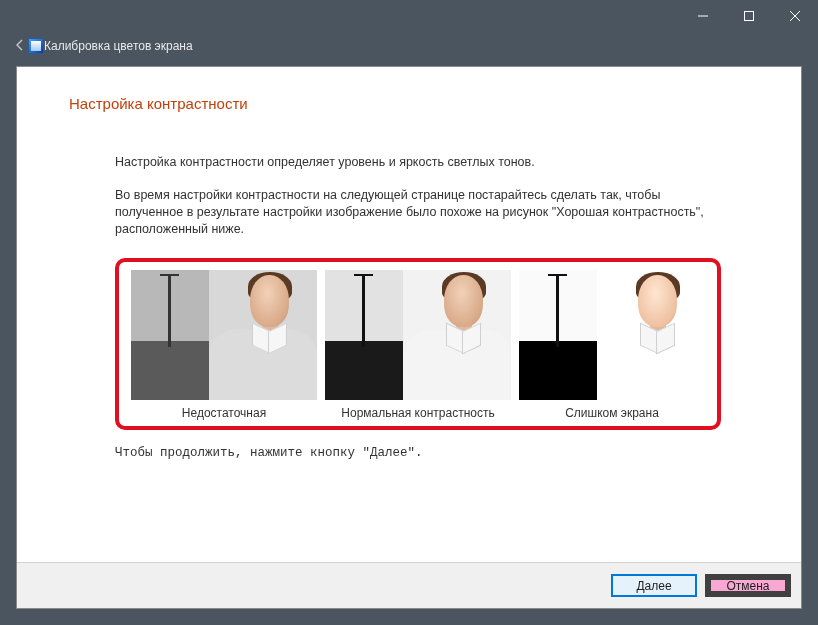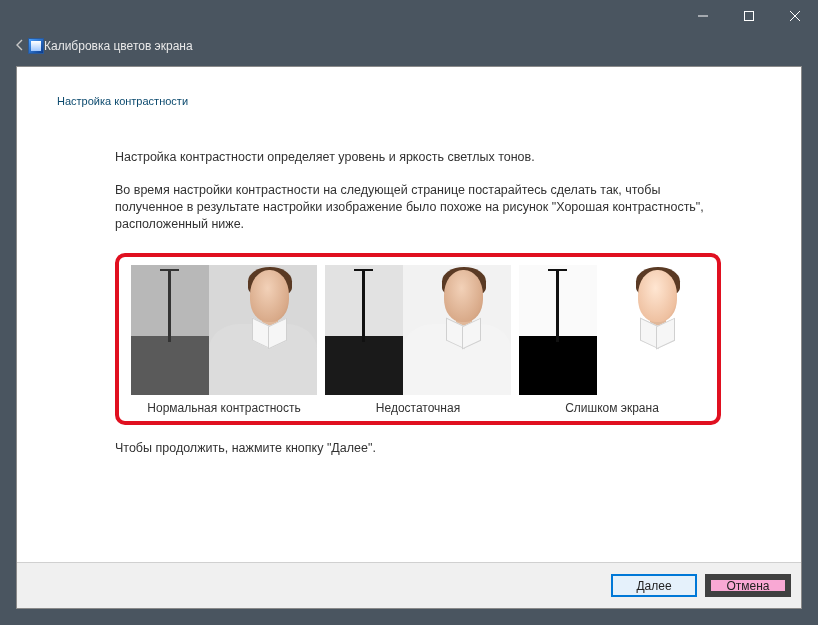--- a/index.html
+++ b/index.html
@@ -67,24 +67,25 @@
     flex-direction: column;
   }
   .content-body {
     flex: 1;
     padding: 28px 40px 10px 40px;
     color: #323232;
     font-size: 12.5px;
     overflow:hidden;
   }
   .page-title {
-    color: #0c4a6e;
-    font-size: 11px;
+    color: #c2410c;
+    font-size: 15px;
     font-weight: 400;
     margin-bottom: 42px;
+    margin-left: 12px;
   }
   .body-text {
     margin-left: 58px;
     margin-right: 40px;
   }
   .para1 { margin-bottom: 16px; line-height:1.35;}
   .para2 { margin-bottom: 20px; line-height:1.35;}
   .samples-box {
     border: 4px solid #e01020;
     border-radius: 10px;
@@ -116,21 +117,21 @@
     gap:8px;
     justify-content:center;
     margin-top:6px;
     font-size:12px;
     color:#333;
     text-align:center;
   }
   .labels-row span {
     width:186px;
   }
-  .cont-para { margin-top:6px; }
+  .cont-para { margin-top:6px;font-family:Liberation Mono, monospace; }
   .button-bar {
     height: 46px;
     border-top: 1px solid #d0d0d0;
     background: #f0f0f0;
     display:flex;
     justify-content:flex-end;
     align-items:center;
     padding-right: 10px;
     gap: 8px;
   }
@@ -321,22 +322,22 @@
                   <div class="neck"></div>
                   <div class="hair"></div>
                   <div class="head"></div>
                   <div class="collar"></div>
                 </div>
               </div>
             </div>
 
           </div>
           <div class="labels-row">
+            <span>Недостаточная</span>
             <span>Нормальная контрастность</span>
-            <span>Недостаточная</span>
             <span>Слишком экрана</span>
           </div>
         </div>
 
         <div class="cont-para">Чтобы продолжить, нажмите кнопку "Далее".</div>
       </div>
     </div>
 
     <div class="button-bar">
       <div class="btn primary">

